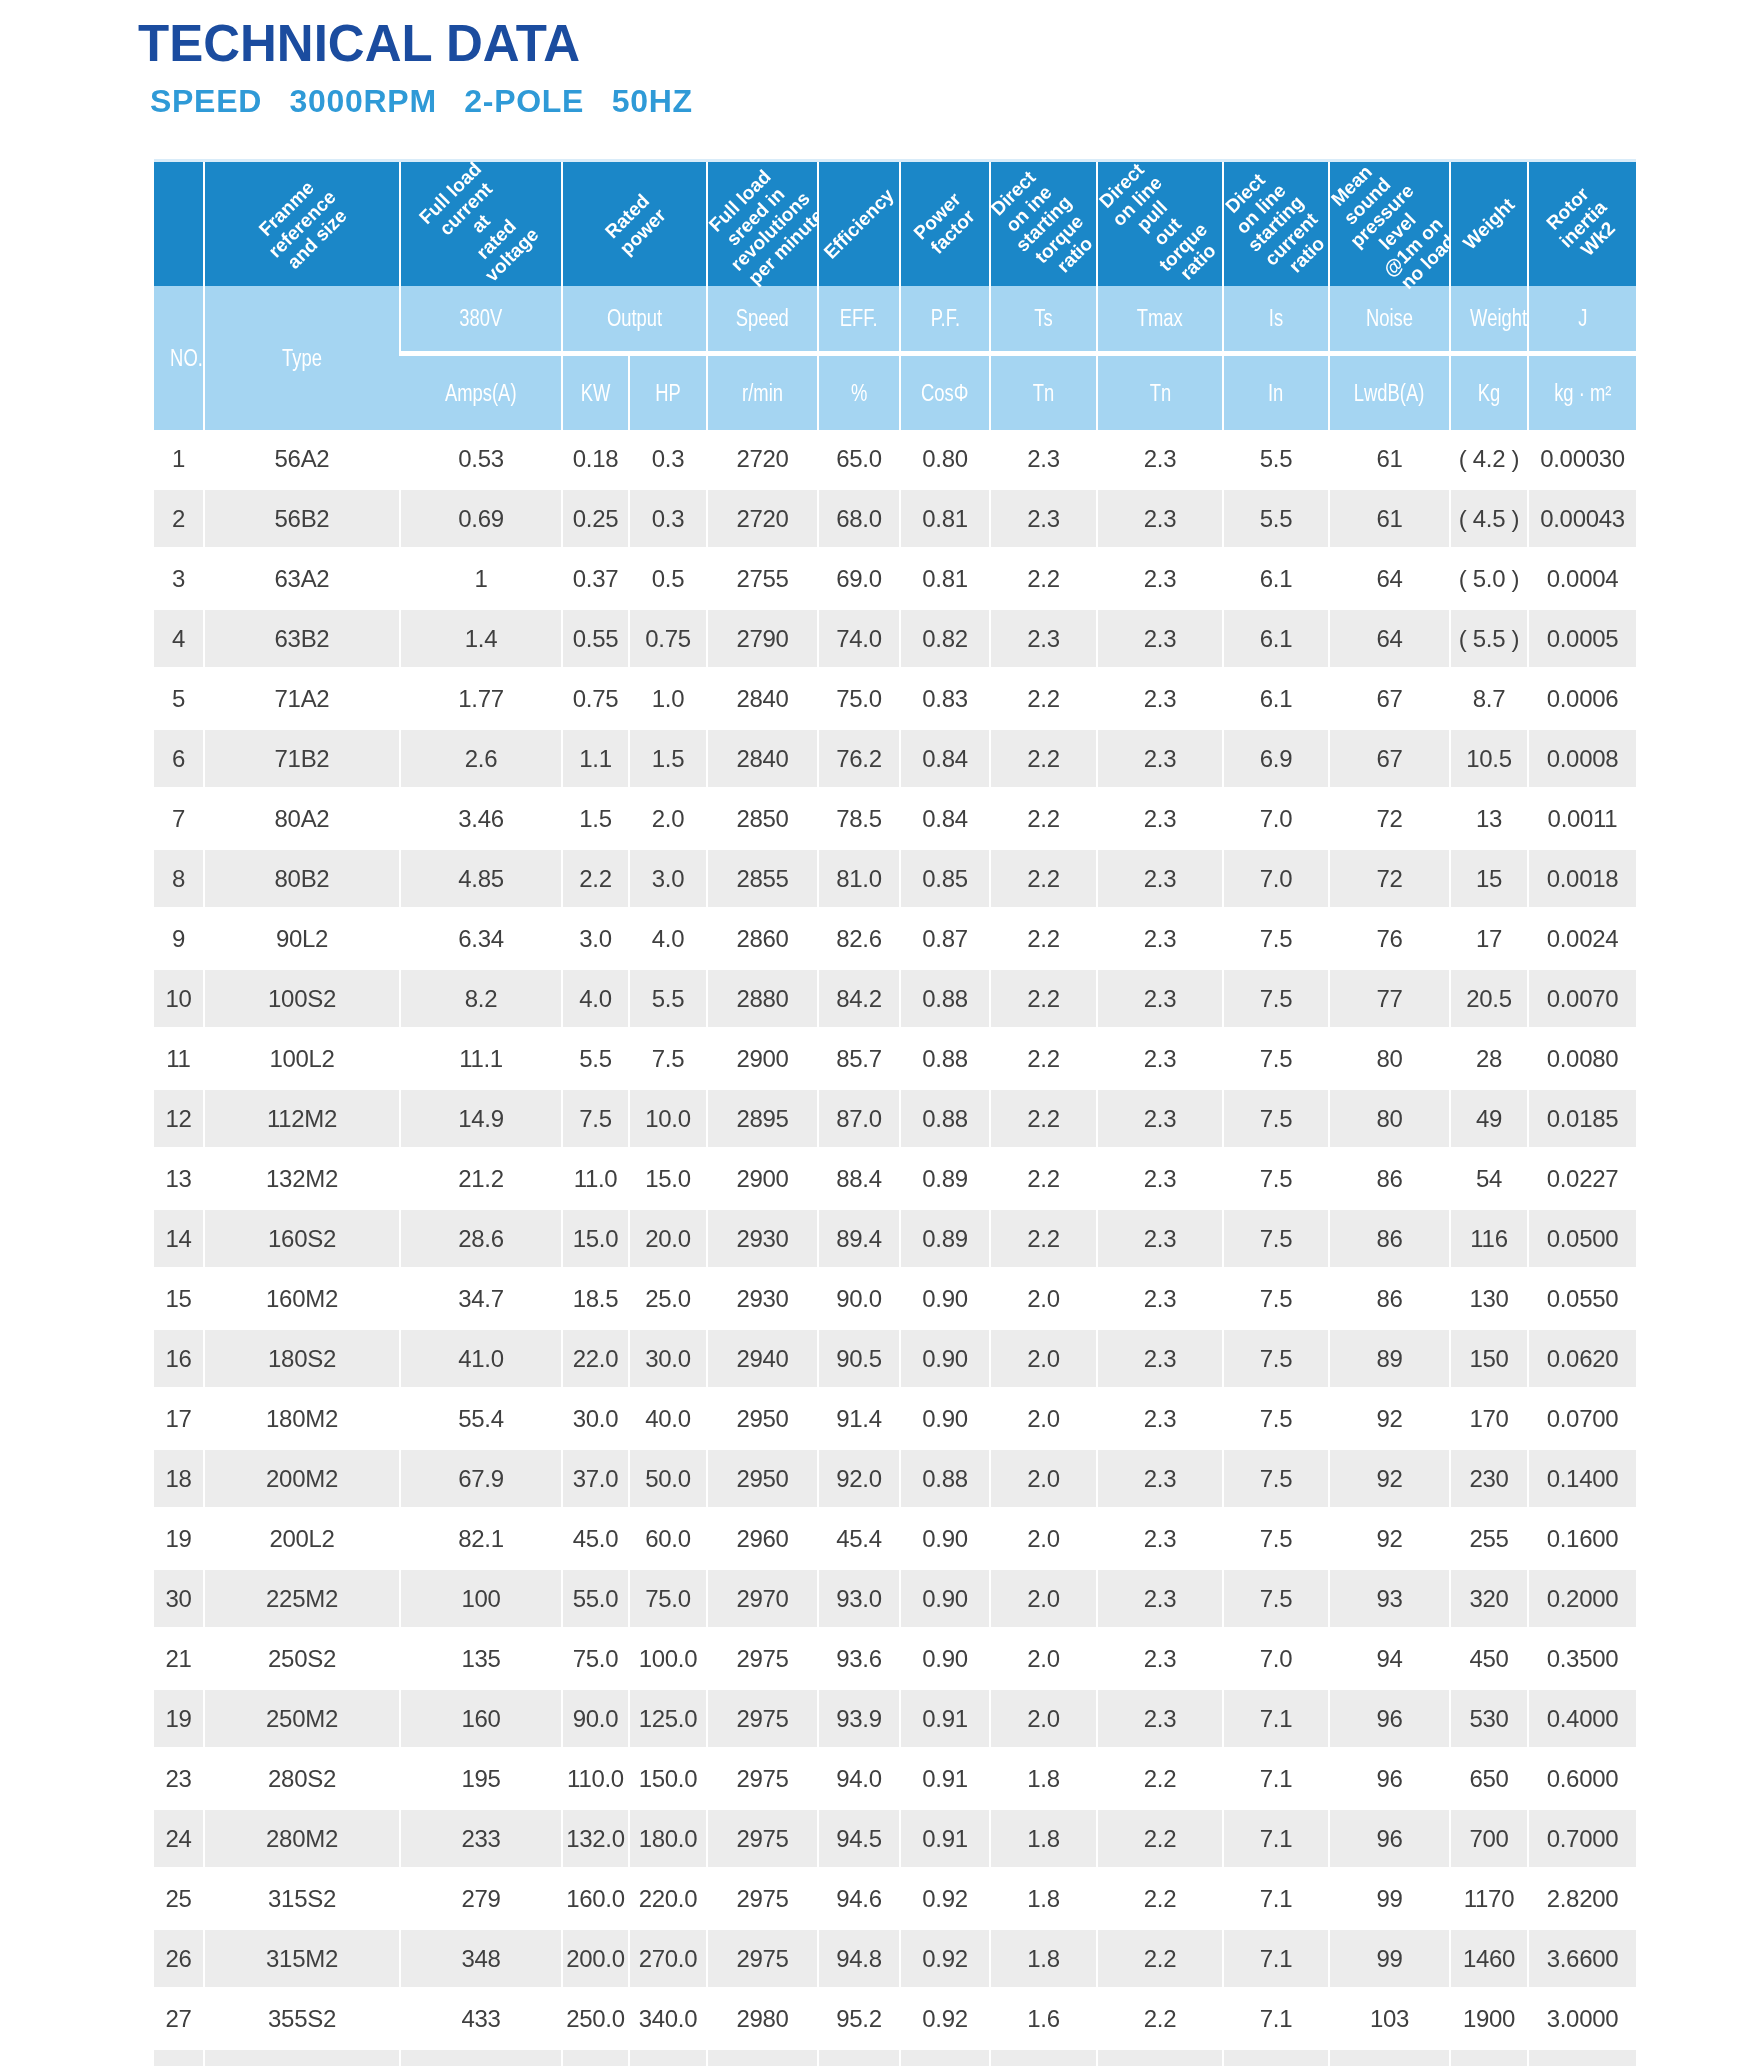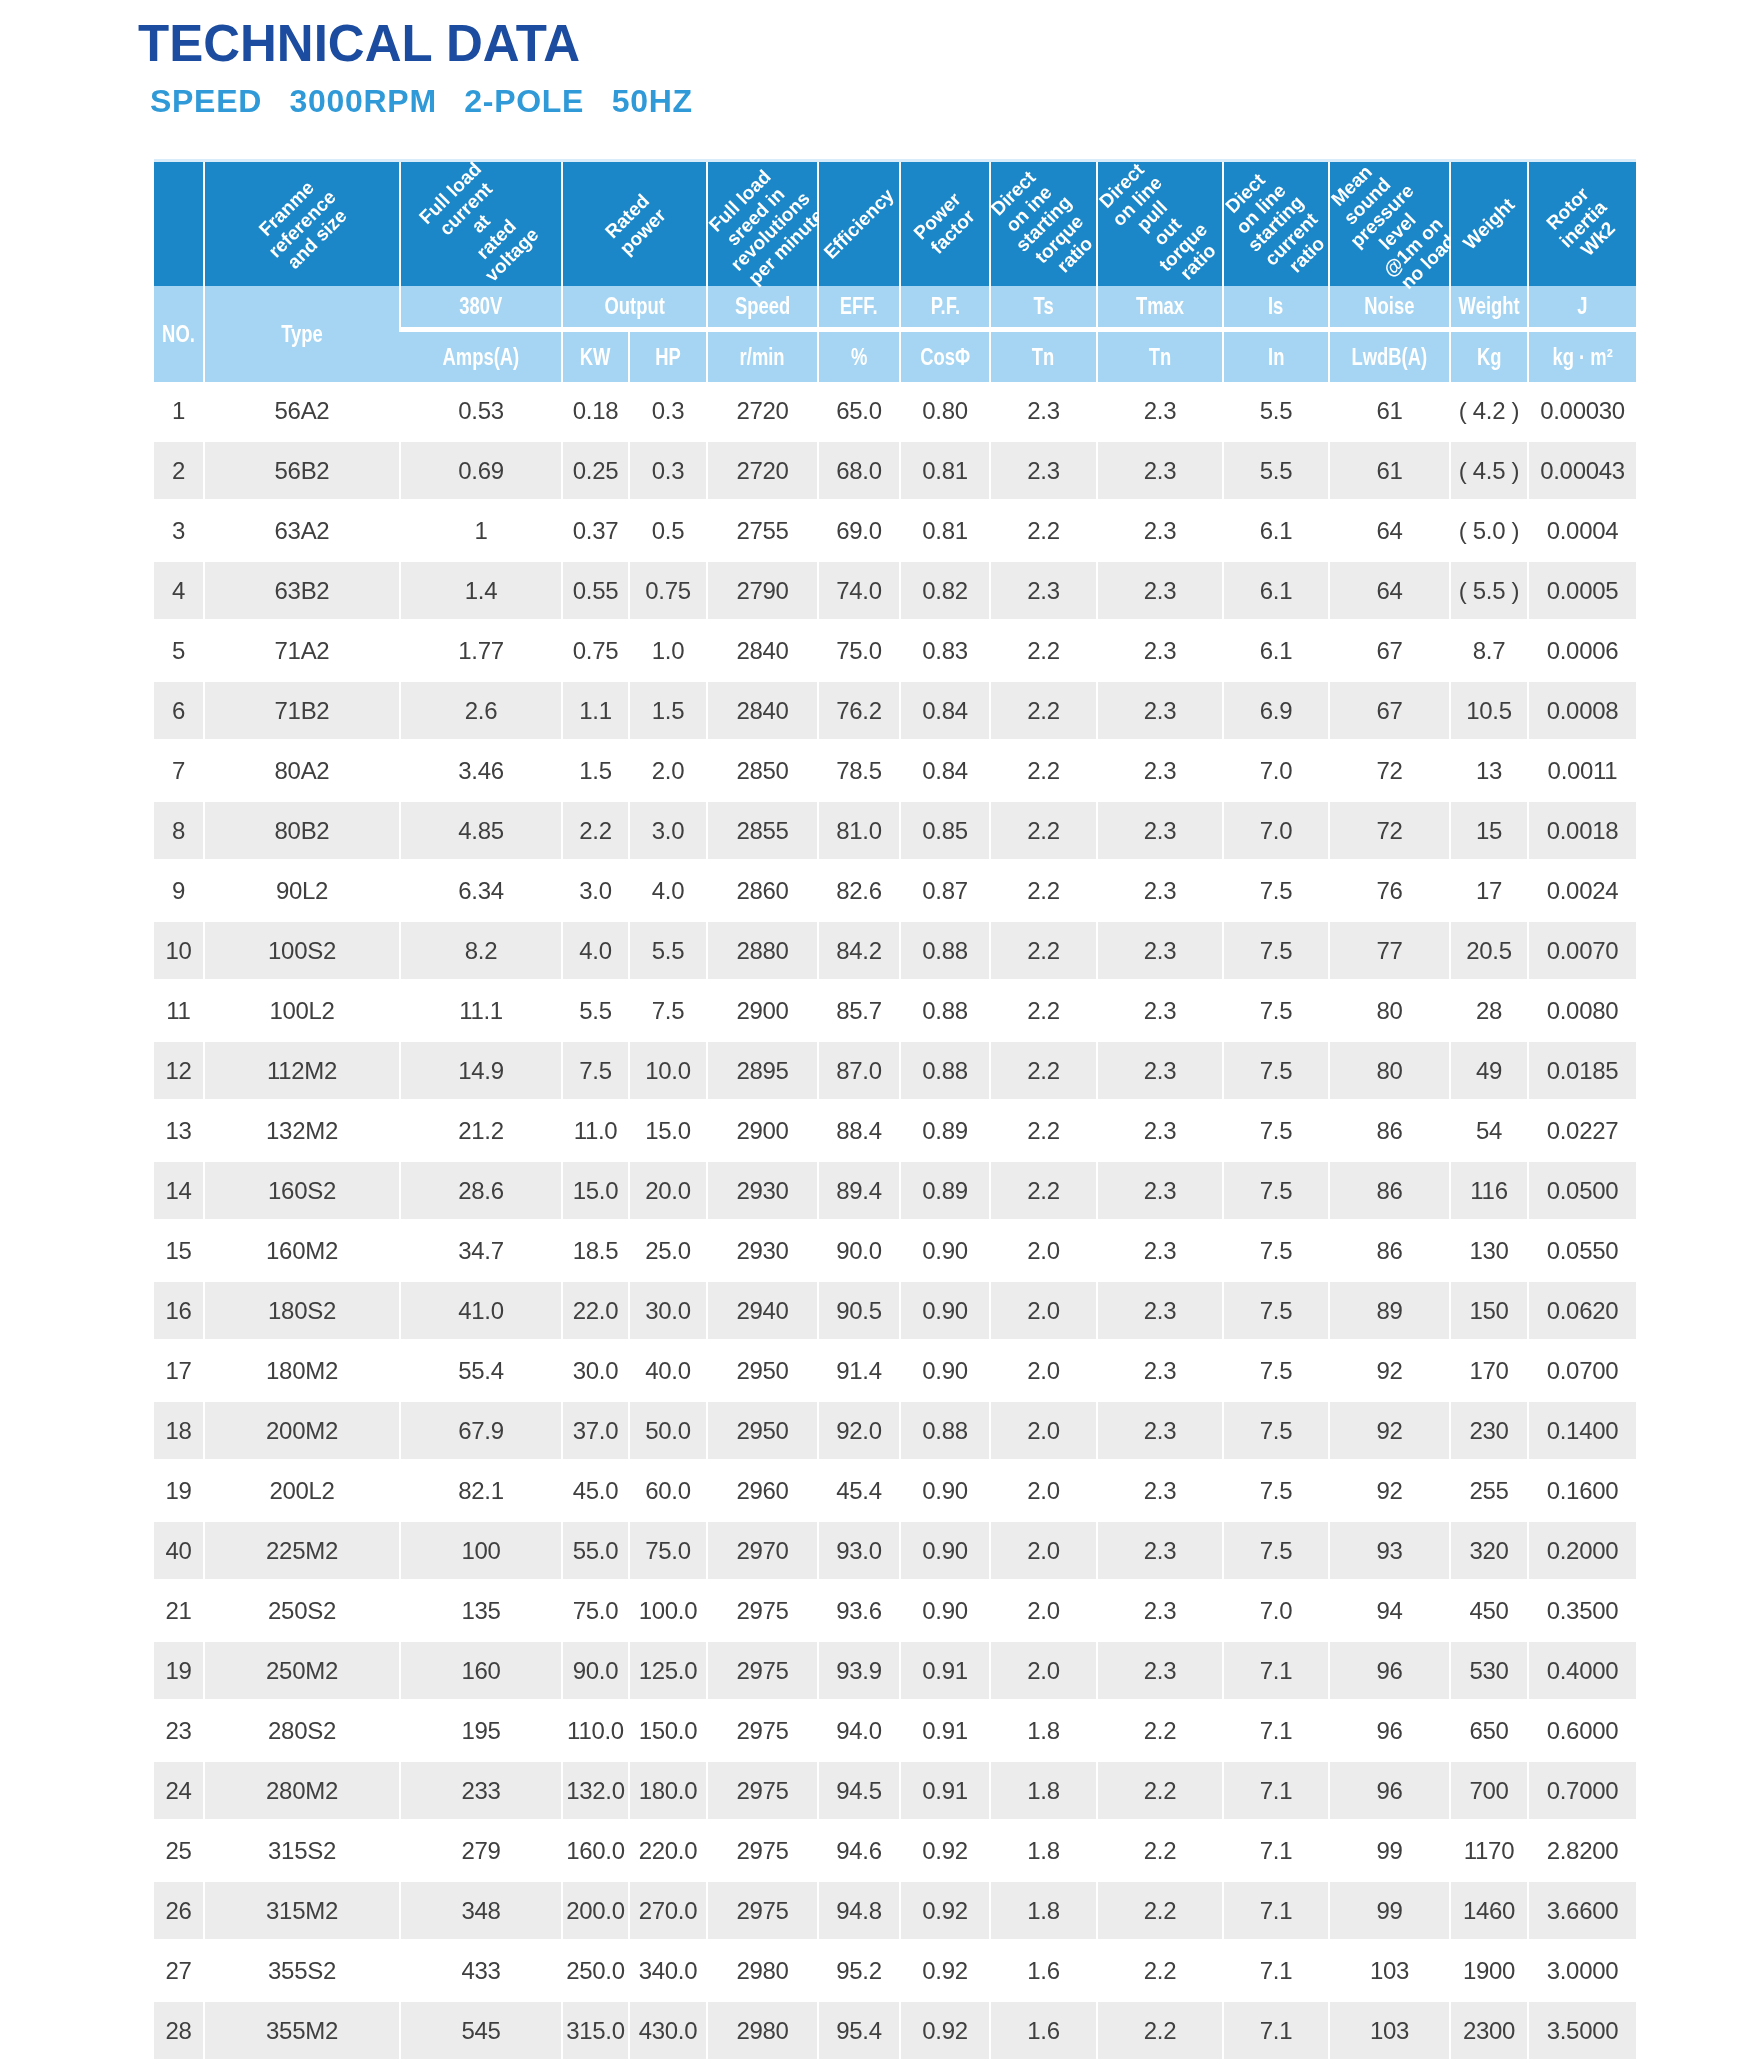--- a/index.html
+++ b/index.html
@@ -49,23 +49,23 @@
     color:#fff;
     font-size:19px;
     font-weight:bold;
     line-height:1.14;
     letter-spacing:0px;
   }
   th.lt{
     background:var(--header-light-blue,#a5d5f2);
     border-left:2.8px solid #fff;
     color:#fff;
-    font-weight:bold;
+    font-weight:normal;
     vertical-align:middle;
-    padding:0;
+    padding:12px;
   }
   tr.group-row th{height:41px;}
   tr.group-row th.gb{border-bottom:5.6px solid #fff;}
   tr.unit-row th{height:50px;}
   th.lt:first-child{border-left:none;}
   .hlabel{
     display:inline-block;
     font-size:23px;
     transform:scaleX(0.8);
     transform-origin:center;
@@ -494,21 +494,21 @@
           <td>45.4</td>
           <td>0.90</td>
           <td>2.0</td>
           <td>2.3</td>
           <td>7.5</td>
           <td>92</td>
           <td>255</td>
           <td>0.1600</td>
         </tr>
         <tr>
-          <td>40</td>
+          <td>30</td>
           <td>225M2</td>
           <td>100</td>
           <td>55.0</td>
           <td>75.0</td>
           <td>2970</td>
           <td>93.0</td>
           <td>0.90</td>
           <td>2.0</td>
           <td>2.3</td>
           <td>7.5</td>

